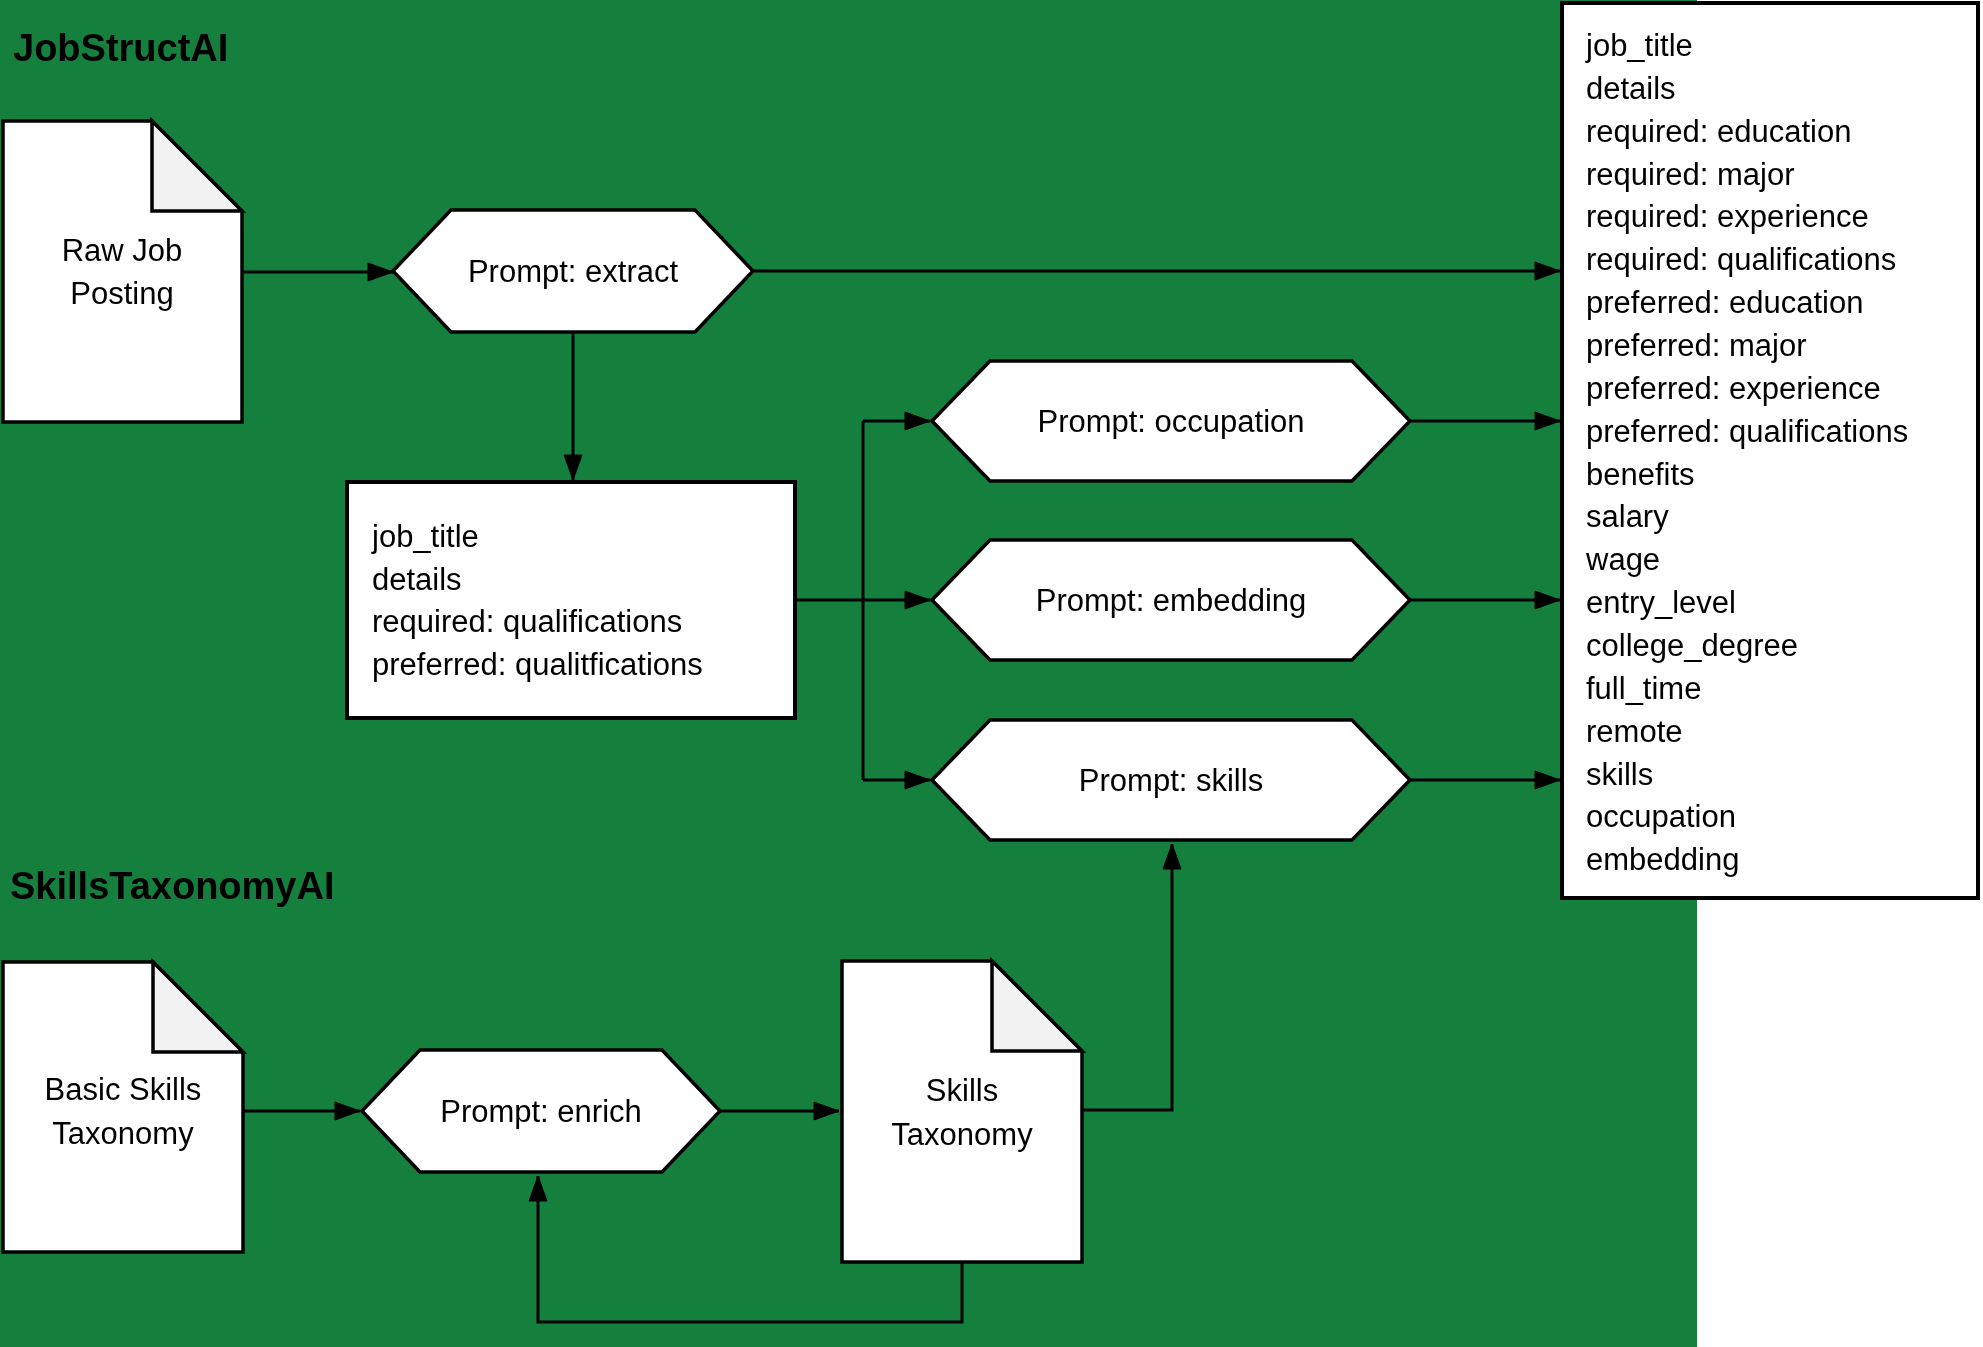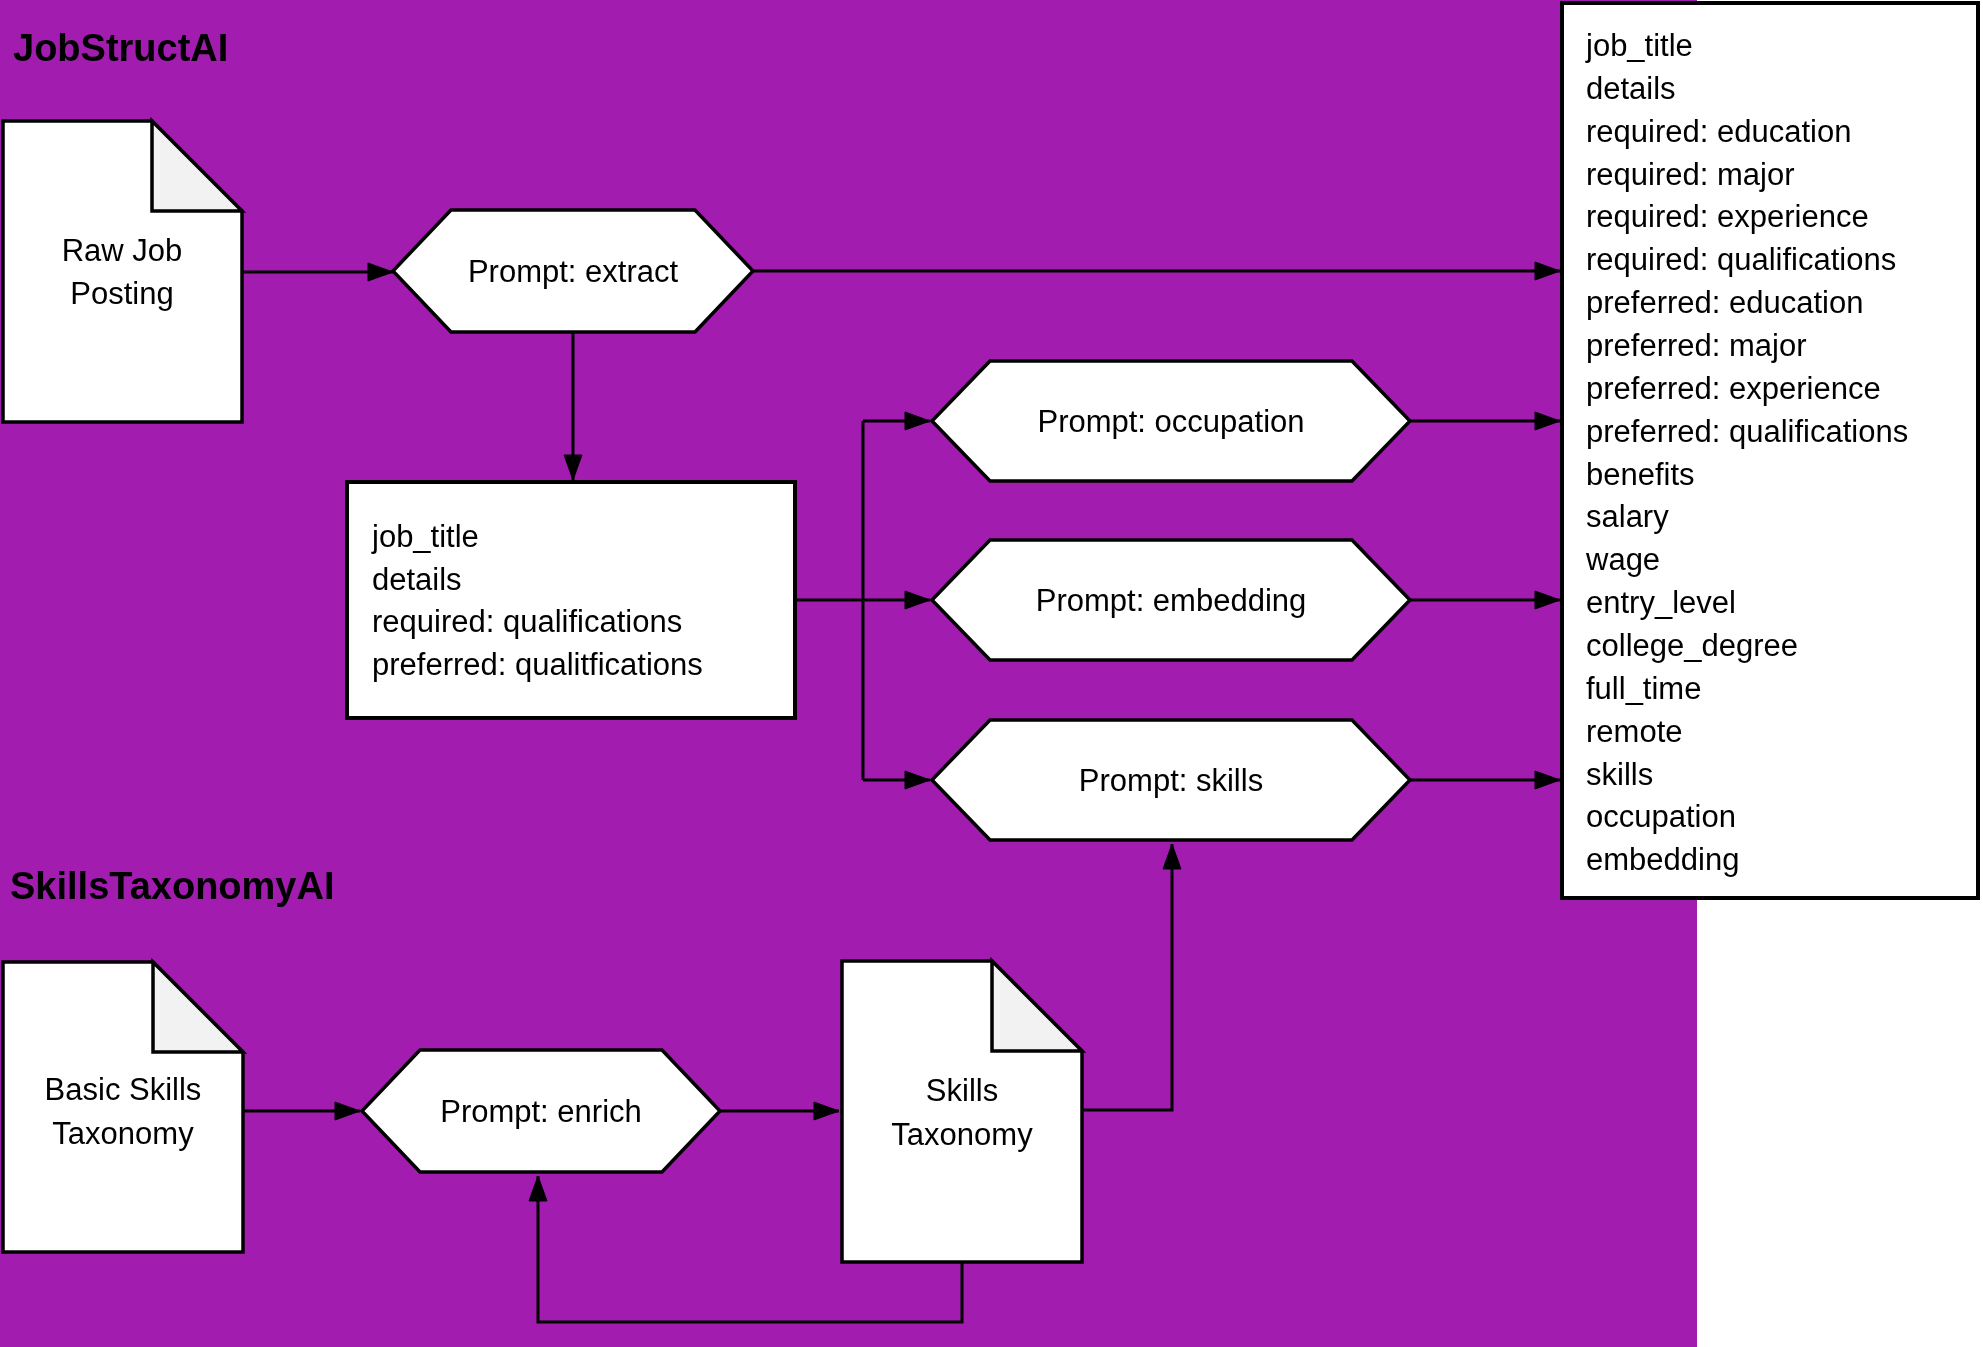--- a/index.html
+++ b/index.html
@@ -1,20 +1,20 @@
 <!DOCTYPE html>
 <html><head>
 <meta charset="utf-8">
 <style>
   html, body { margin: 0; padding: 0; background: #ffffff; }
   .canvas {
     position: relative;
     width: 1697px;
     height: 1347px;
-    background: #a21caf;
+    background: #15803d;
     font-family: "Liberation Sans", "DejaVu Sans", sans-serif;
     text-align: center;
   }
   svg { display: block; }
   .shape { fill: #ffffff; stroke: #000000; stroke-width: 3.5; stroke-linejoin: miter; }
   .rectshape { fill: #ffffff; stroke: #000000; stroke-width: 4; }
   .fold { stroke: #000000; stroke-width: 3.5; stroke-linejoin: miter; }
   .edge { fill: none; stroke: #000000; stroke-width: 3; }
   .lbl {
     font-family: "Liberation Sans", "DejaVu Sans", sans-serif;

